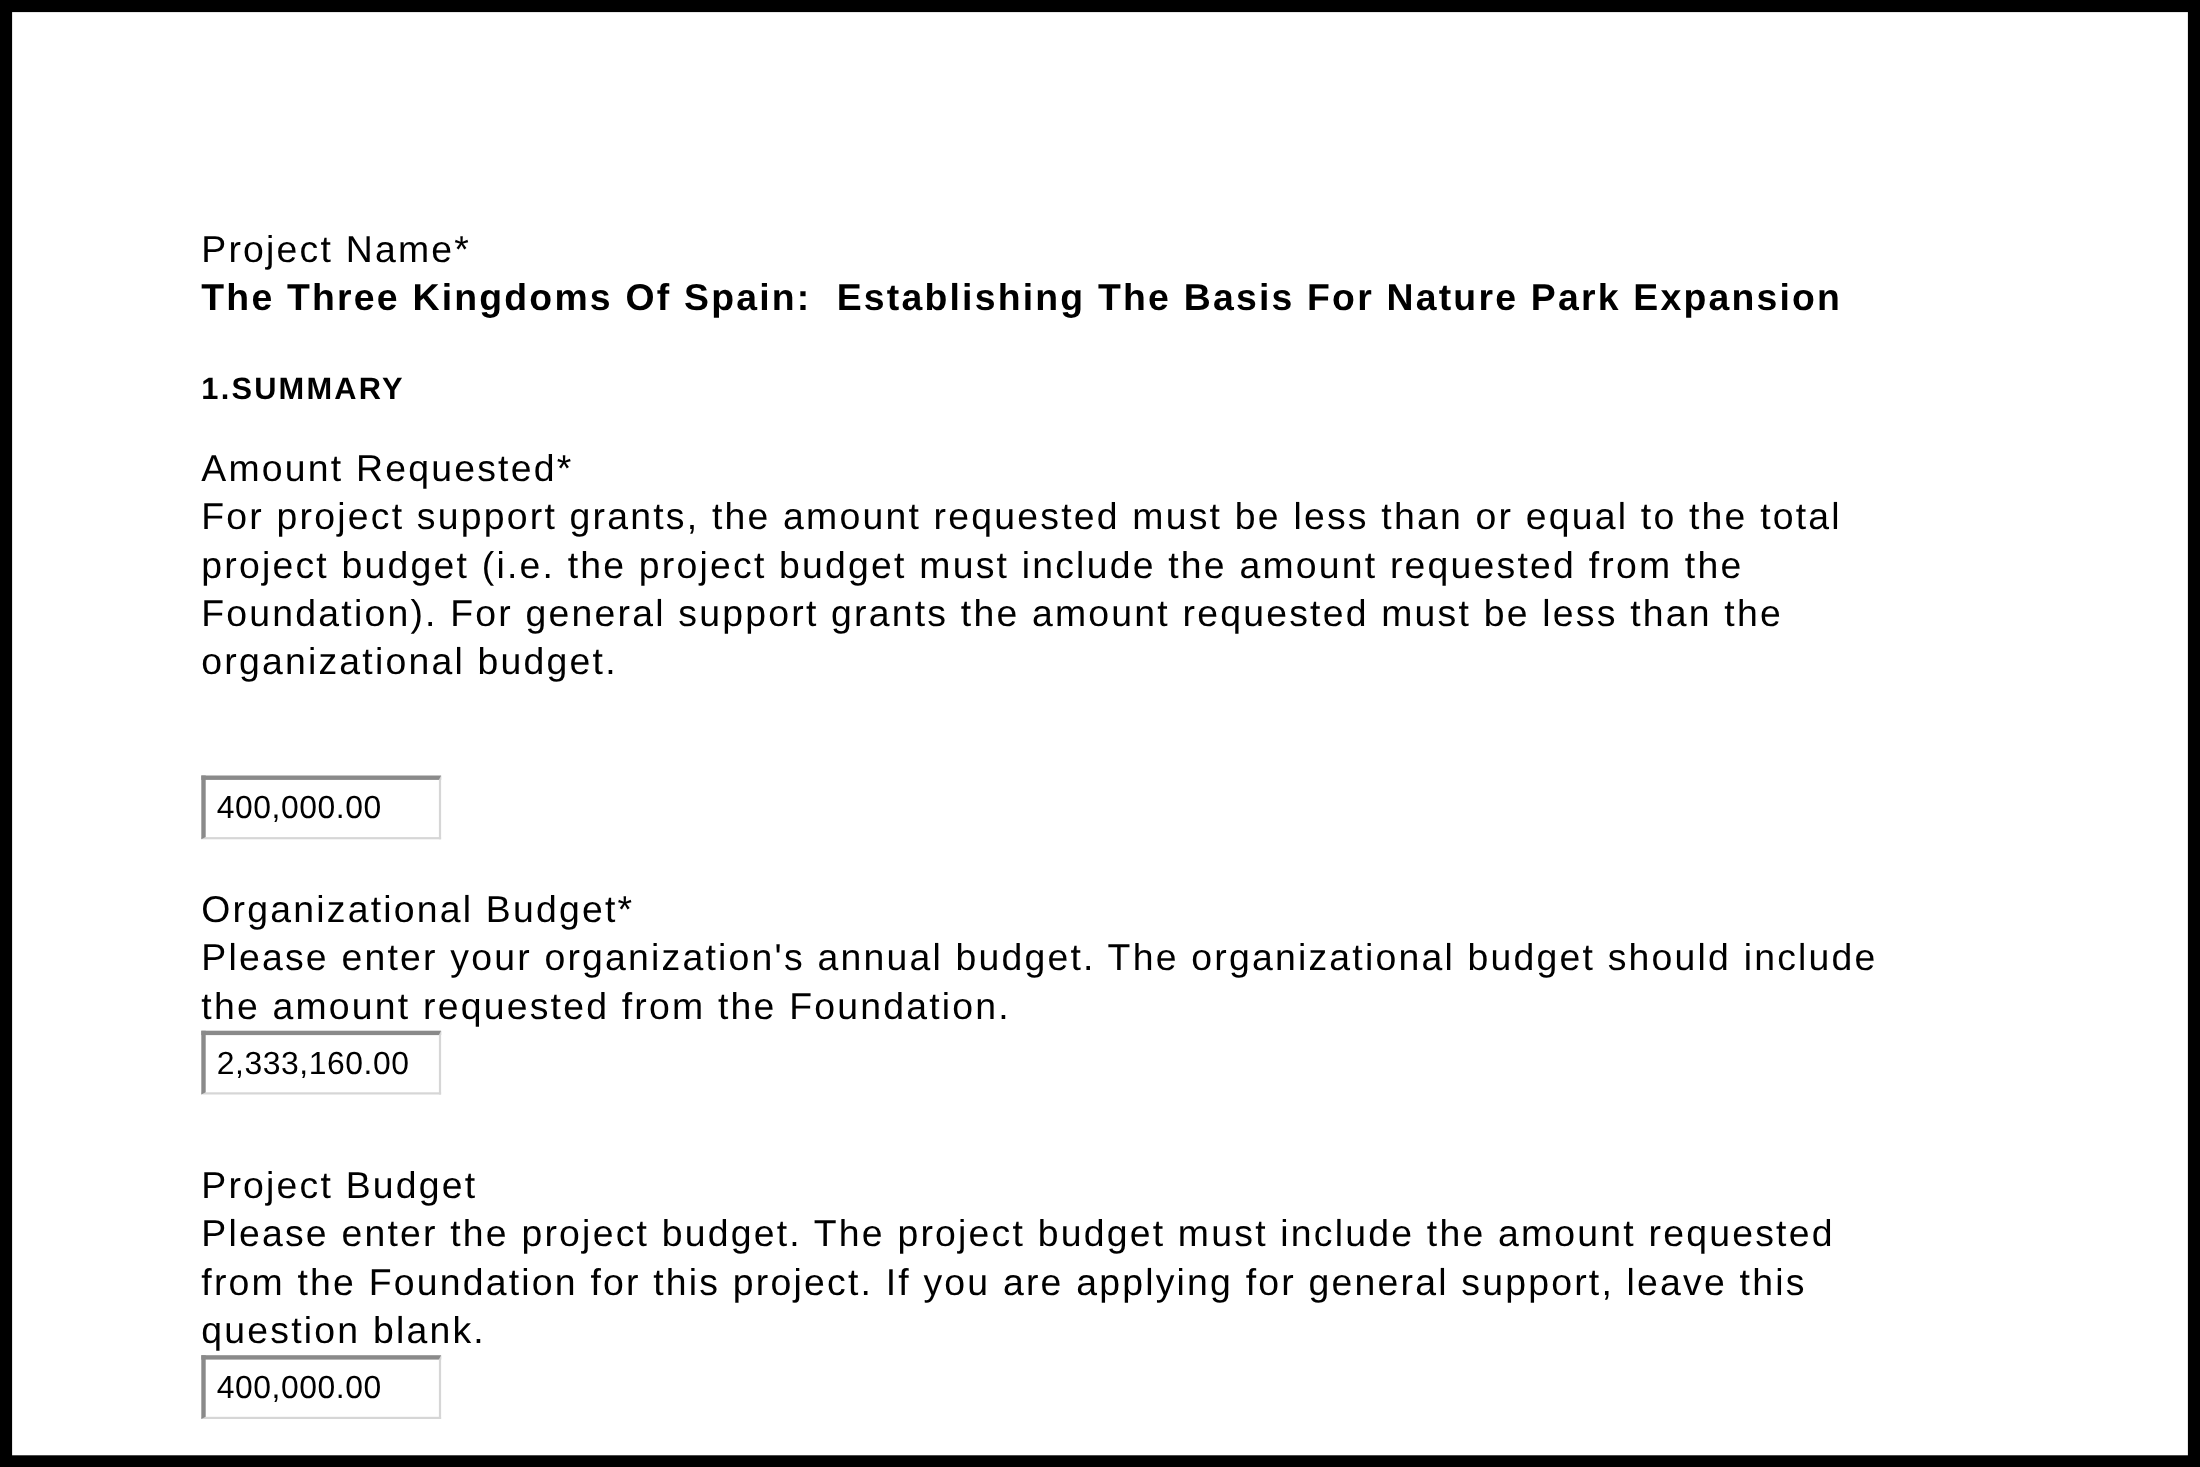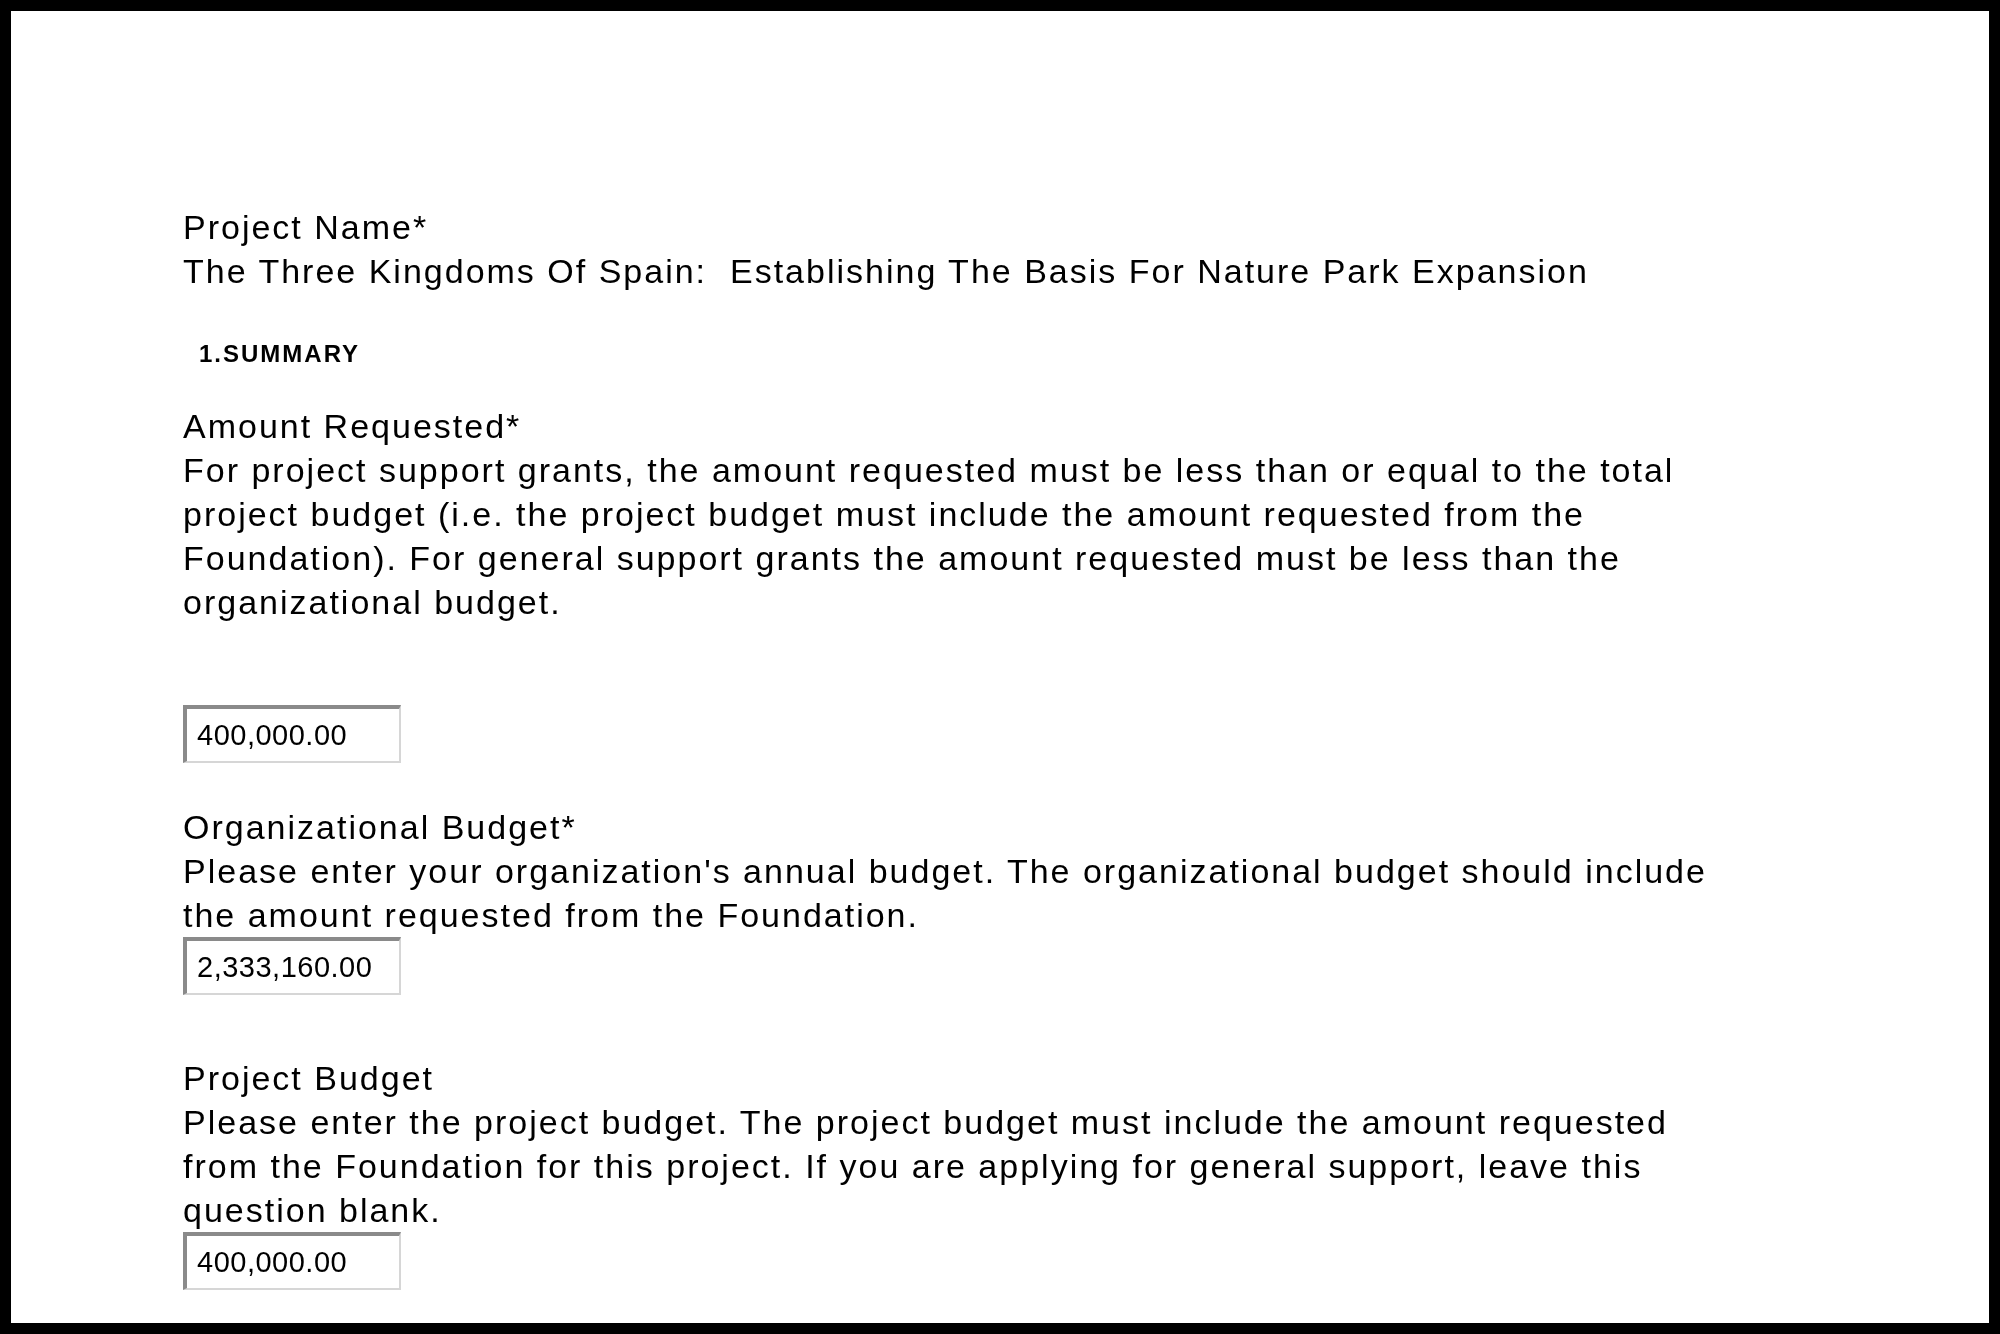--- a/index.html
+++ b/index.html
@@ -19,26 +19,26 @@
     width: 100%;
     height: 100%;
   }
   .txt {
     font-size: 34px;
     line-height: 44px;
     letter-spacing: 2px;
     max-width: 1535px;
     color: #000000;
   }
-  .bold { font-weight: normal; }
+  .bold { font-weight: bold; }
   .prewrap { white-space: pre-wrap; }
   .name-block { margin: 0; }
   .summary-heading {
-    margin: 39px 0 0 16px;
-    font-size: 24px;
+    margin: 39px 0 0 0;
+    font-size: 28px;
     line-height: 44px;
     letter-spacing: 2px;
     font-weight: bold;
   }
   .field-block-1 { margin-top: 28px; }
   .field-block-2 { margin-top: 42px; }
   .field-block-3 { margin-top: 61px; }
   .input-1 { margin-top: 81px; }
   .input-2 { margin-top: 0; }
   .input-3 { margin-top: 0; }

